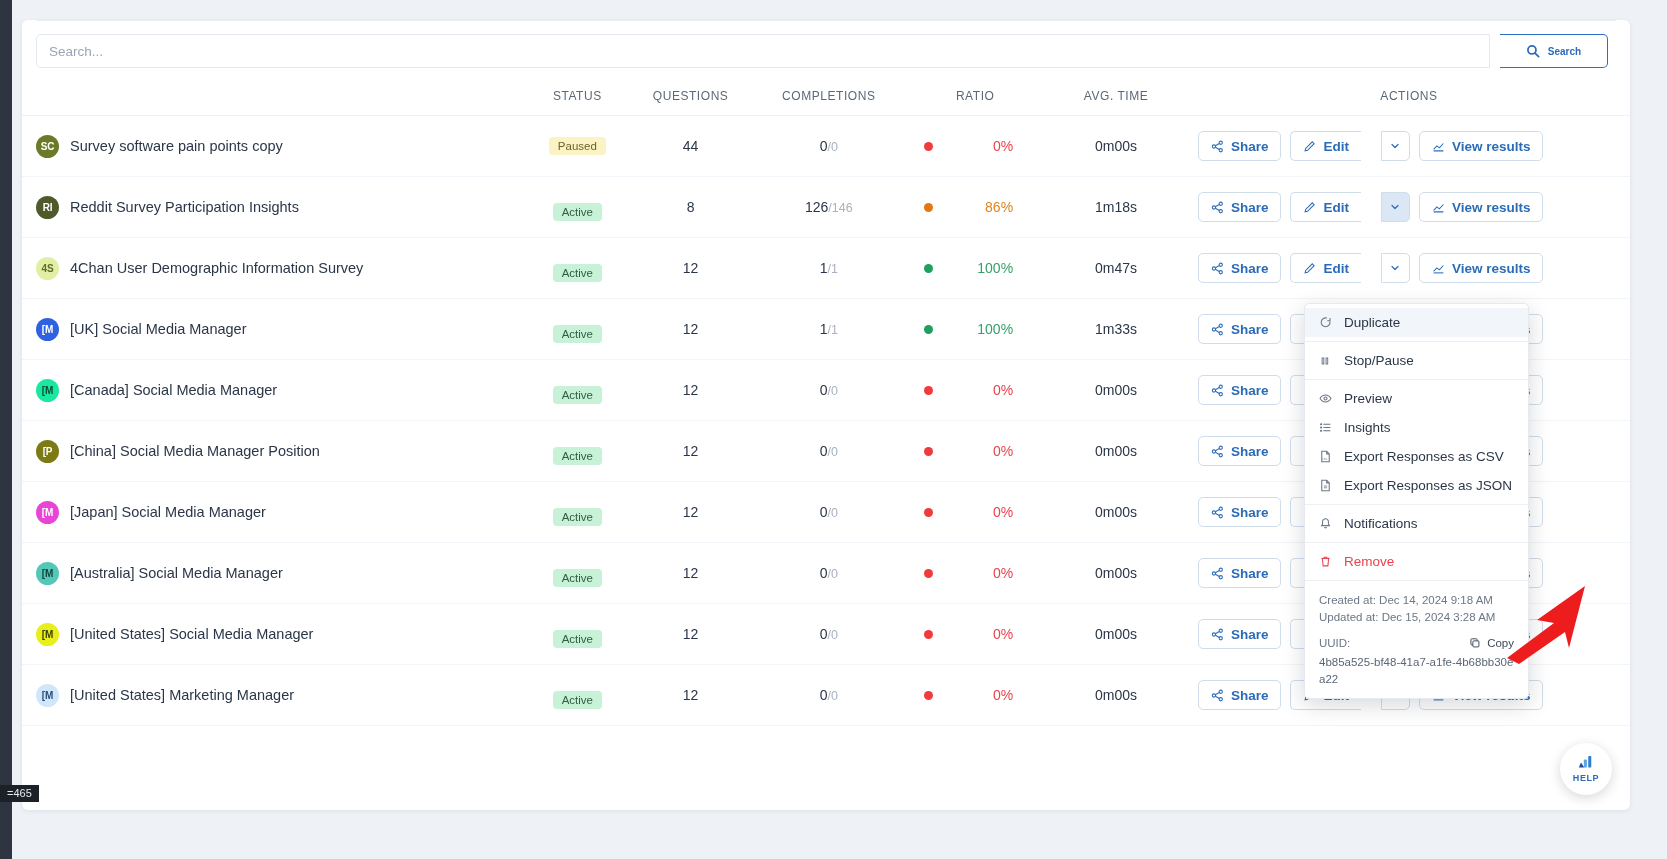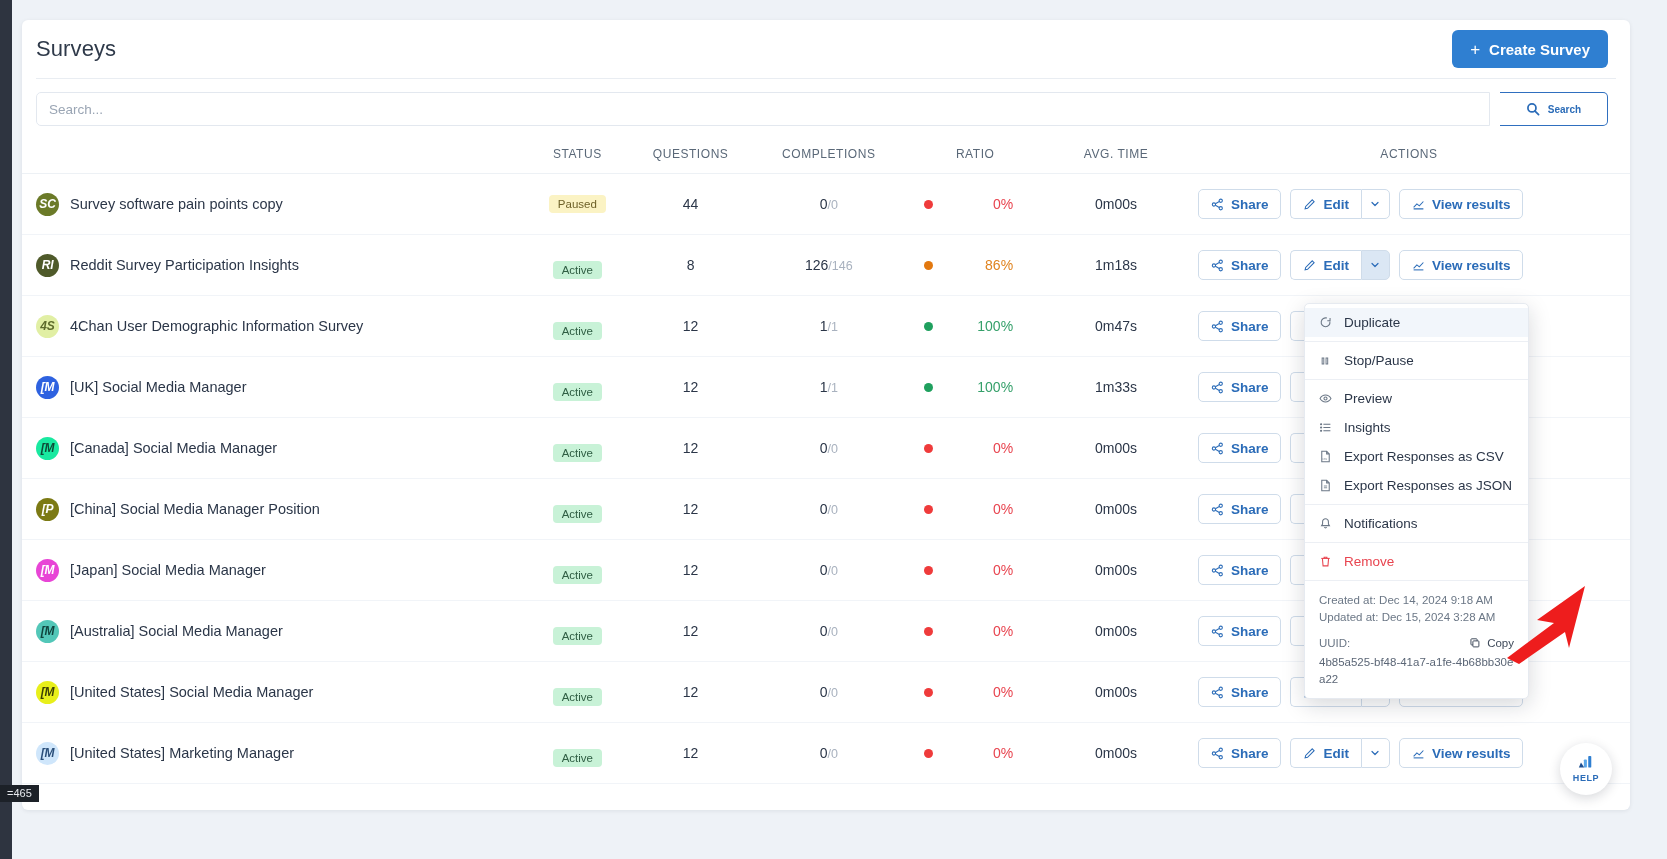--- a/index.html
+++ b/index.html
@@ -89,23 +89,22 @@
   .c-comp   { width: 140px; }
   .c-ratio  { width: 125px; }
   .c-time   { width: 130px; }
   .c-act    { width: 400px; }
   .th-name { text-align: left !important; padding-left: 14px !important; }
 
   .name-cell { display: flex; align-items: center; gap: 11px; }
   .avatar {
     width: 23px; height: 23px; border-radius: 50%;
     display: inline-flex; align-items: center; justify-content: center;
-    font-size: 12px; font-weight: 700; color: #fff; flex: 0 0 auto;
+    font-size: 10px; font-weight: 700; color: #fff; flex: 0 0 auto;
     letter-spacing: -0.2px;
-    font-style: italic;
   }
   .name-text { font-size: 14.5px; color: #2b3648; }
 
   .badge {
     display: inline-block; padding: 3px 9px; border-radius: 4px;
     font-size: 11.5px; font-weight: 400;
   }
   .badge.active { background: #c8f2d7; color: #2f5e43; margin-top: 10px; }
   .badge.paused { background: #fbf3c4; color: #6e6128; }
 
@@ -120,21 +119,21 @@
   .time-cell { text-align: center; font-size: 14.5px; color: #2b3648; }
 
   .actions { display: flex; align-items: center; justify-content: flex-start; gap: 9px; padding-left: 10px; }
   .abtn {
     height: 30px; border: 1px solid #cfdcea; border-radius: 5px;
     background: #fff; color: #2b6cb8; font-size: 13.5px; font-weight: 600;
     display: inline-flex; align-items: center; gap: 7px; padding: 0 12px;
     cursor: pointer; white-space: nowrap;
     font-family: "Liberation Sans", sans-serif;
   }
-  .split { display: inline-flex; }
+  .split { display: inline-flex; gap: 20px; }
   .split .abtn.left { border-radius: 5px 0 0 5px; border-right: none; }
   .split .caret {
     height: 30px; width: 29px; border: 1px solid #cfdcea; border-radius: 0 5px 5px 0;
     background: #fff; color: #2b6cb8; cursor: pointer;
     display: inline-flex; align-items: center; justify-content: center;
   }
   .split .caret.open { background: #dbe7f4; }
 
   
   .dropdown {
@@ -192,27 +191,20 @@
 </style>
 </head>
 <body>
 
 <div class="viewport">
 
   <div class="left-rail"></div>
 
   <div class="card">
 
-    <div class="card-header">
-      <div class="page-title">Surveys</div>
-      <button class="btn-create">
-        <span class="plus">+</span>
-        <span>Create Survey</span>
-      </button>
-    </div>
     <div class="hr"></div>
 
     <div class="search-row">
       <input class="search-input" type="text" placeholder="Search..." style="">
       <button class="btn-search">
         <span>
           <svg width="14" height="14" viewBox="0 0 16 16" fill="none" stroke="#2b6cb8" stroke-width="2">
             <circle cx="6.8" cy="6.8" r="4.6"></circle>
               <line x1="10.3" y1="10.3" x2="14.4" y2="14.4" stroke-linecap="round"></line>
           </svg>

